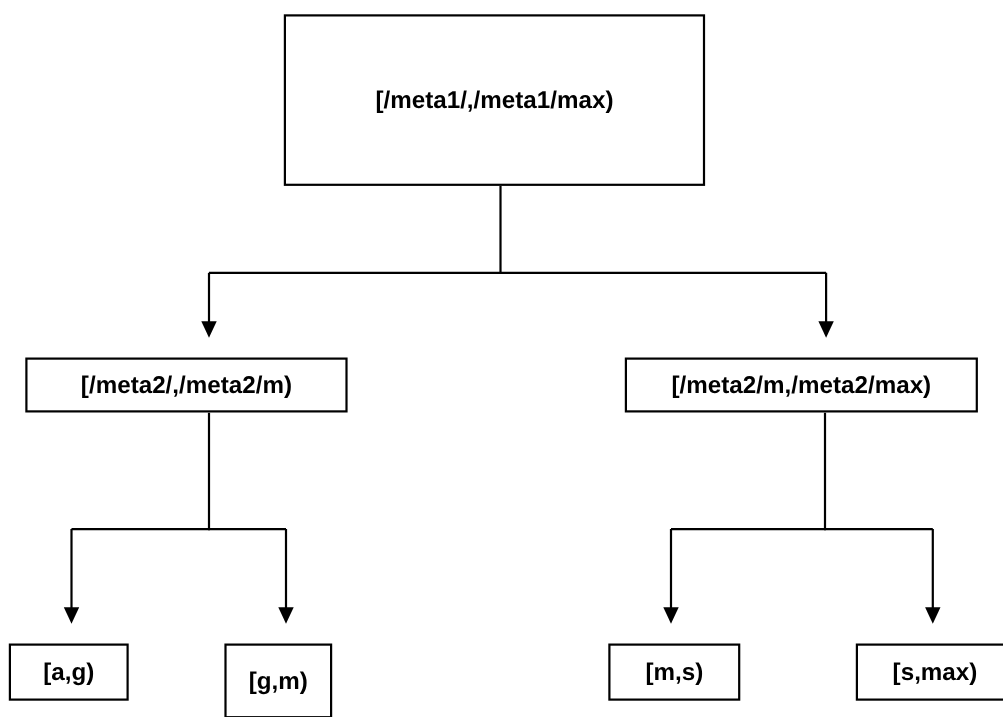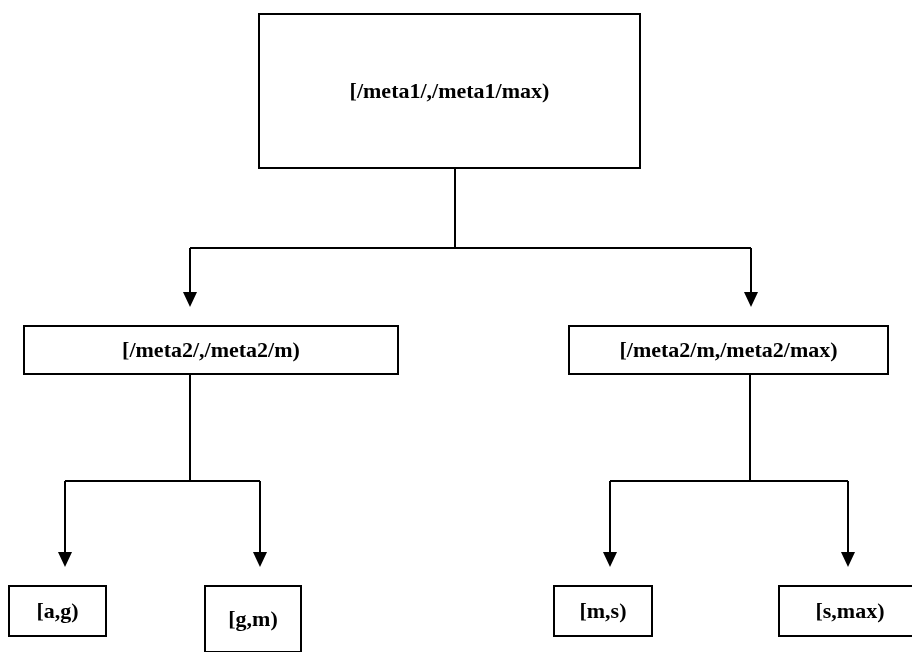--- a/index.html
+++ b/index.html
@@ -10,21 +10,21 @@
   html, body {
     margin: 0;
     padding: 0;
     background: var(--bg);
   }
   .canvas {
     position: relative;
     width: 912px;
     height: 652px;
     background: var(--bg);
-    font-family: Liberation Serif, serif;
+    font-family: Liberation Sans, sans-serif;
     overflow: hidden;
   }
   .connectors {
     position: absolute;
     left: 0;
     top: 0;
     width: 912px;
     height: 652px;
   }
   .connectors line {
@@ -42,25 +42,25 @@
     background: var(--bg);
     color: var(--text);
     display: flex;
     align-items: center;
     justify-content: center;
     font-size: 22px;
     font-weight: bold;
     white-space: nowrap;
   }
   .node-root       { left: 258px; top: 13px;  width: 383px; height: 156px; }
-  .node-left-mid   { left: 23px;  top: 325px; width: 376px; height: 50px; }
+  .node-left-mid   { left: 23px;  top: 325px; width: 293px; height: 50px; }
   .node-right-mid  { left: 568px; top: 325px; width: 321px; height: 50px; }
-  .node-leaf-ag    { left: 8px;   top: 585px; width: 99px;  height: 52px; }
+  .node-leaf-ag    { left: 8px;   top: 585px; width: 109px;  height: 52px; }
   .node-leaf-gm    { left: 204px; top: 585px; width: 98px;  height: 68px; }
-  .node-leaf-ms    { left: 553px; top: 585px; width: 100px; height: 52px; }
+  .node-leaf-ms    { left: 553px; top: 585px; width: 120px; height: 52px; }
   .node-leaf-smax  { left: 778px; top: 585px; width: 144px; height: 52px; }
 </style>
 </head>
 <body>
 
 <div class="canvas">
 
   <svg class="connectors" viewBox="0 0 912 652" xmlns="http://www.w3.org/2000/svg">
 
     <g>

